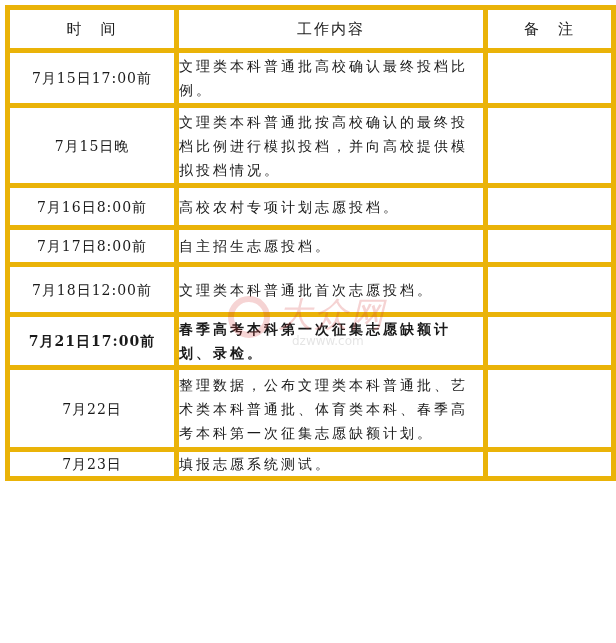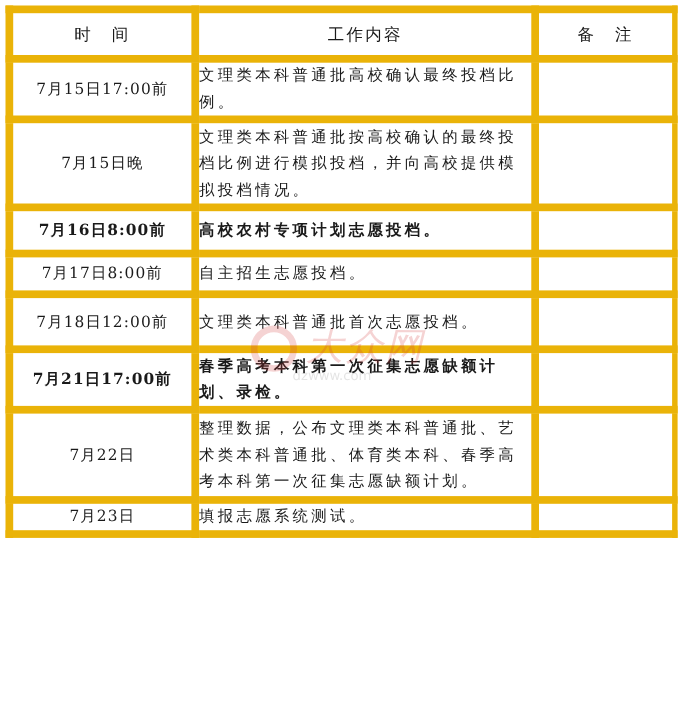--- a/index.html
+++ b/index.html
@@ -4,36 +4,36 @@
 <style>
   html, body { margin: 0; padding: 0; background: #ffffff; }
   body { width: 616px; height: 643px; position: relative; overflow: hidden;
          font-family: "DejaVu Serif", "Liberation Serif", serif; color: #1a1a1a; }
   table.schedule {
     position: absolute; left: 5px; top: 5px;
     width: 606px; border-collapse: collapse; table-layout: fixed;
     font-size: 14px;
   }
   table.schedule td, table.schedule th {
-    border: 7px solid #eab308;
+    border: 5px solid #eab308;
     padding: 0;
   }
   th { font-weight: normal; height: 38px; font-size: 15px; letter-spacing: 2px; }
   td.time { text-align: center; line-height: 24px; letter-spacing: 1px; }
   td.content { padding: 2px 6px 2px 7px; line-height: 24px; letter-spacing: 3px; vertical-align: middle; }
   td.note { }
   .watermark {
     position: absolute; left: 228px; top: 292px; width: 200px; height: 60px;
     pointer-events: none; opacity: 0.22;
   }
   .wm-logo { position: absolute; left: 0; top: 4px; width: 42px; height: 42px; border-radius: 50%;
              border: 6px solid #d43a3a; box-sizing: border-box; }
   .wm-text { position: absolute; left: 50px; top: 0; font-size: 34px; color: #d43a3a;
              font-family: "DejaVu Serif", serif; font-style: italic; letter-spacing: 2px; }
-  .wm-url { position: absolute; left: 38px; top: 42px; font-size: 12px; color: #888;
+  .wm-url { position: absolute; left: 64px; top: 42px; font-size: 12px; color: #888;
             font-family: "DejaVu Sans", sans-serif; }
 </style>
 </head>
 <body>
 
 <table class="schedule">
   <colgroup>
     <col style="width:169px">
     <col style="width:309px">
     <col style="width:128px">
@@ -53,21 +53,21 @@
         <td class="content">文理类本科普通批高校确认最终投档比例。</td>
         <td class="note"></td>
       </tr>
       <tr style="height: 80px;">
         <td class="time">
           <div>7月15日晚</div>
         </td>
         <td class="content">文理类本科普通批按高校确认的最终投档比例进行模拟投档，并向高校提供模拟投档情况。</td>
         <td class="note"></td>
       </tr>
-      <tr style="height: 42px; font-weight: bold;">
+      <tr style="height: 42px;">
         <td class="time">
           <div>7月16日8:00前</div>
         </td>
         <td class="content">高校农村专项计划志愿投档。</td>
         <td class="note"></td>
       </tr>
       <tr style="height: 37px;">
         <td class="time">
           <div>7月17日8:00前</div>
         </td>

